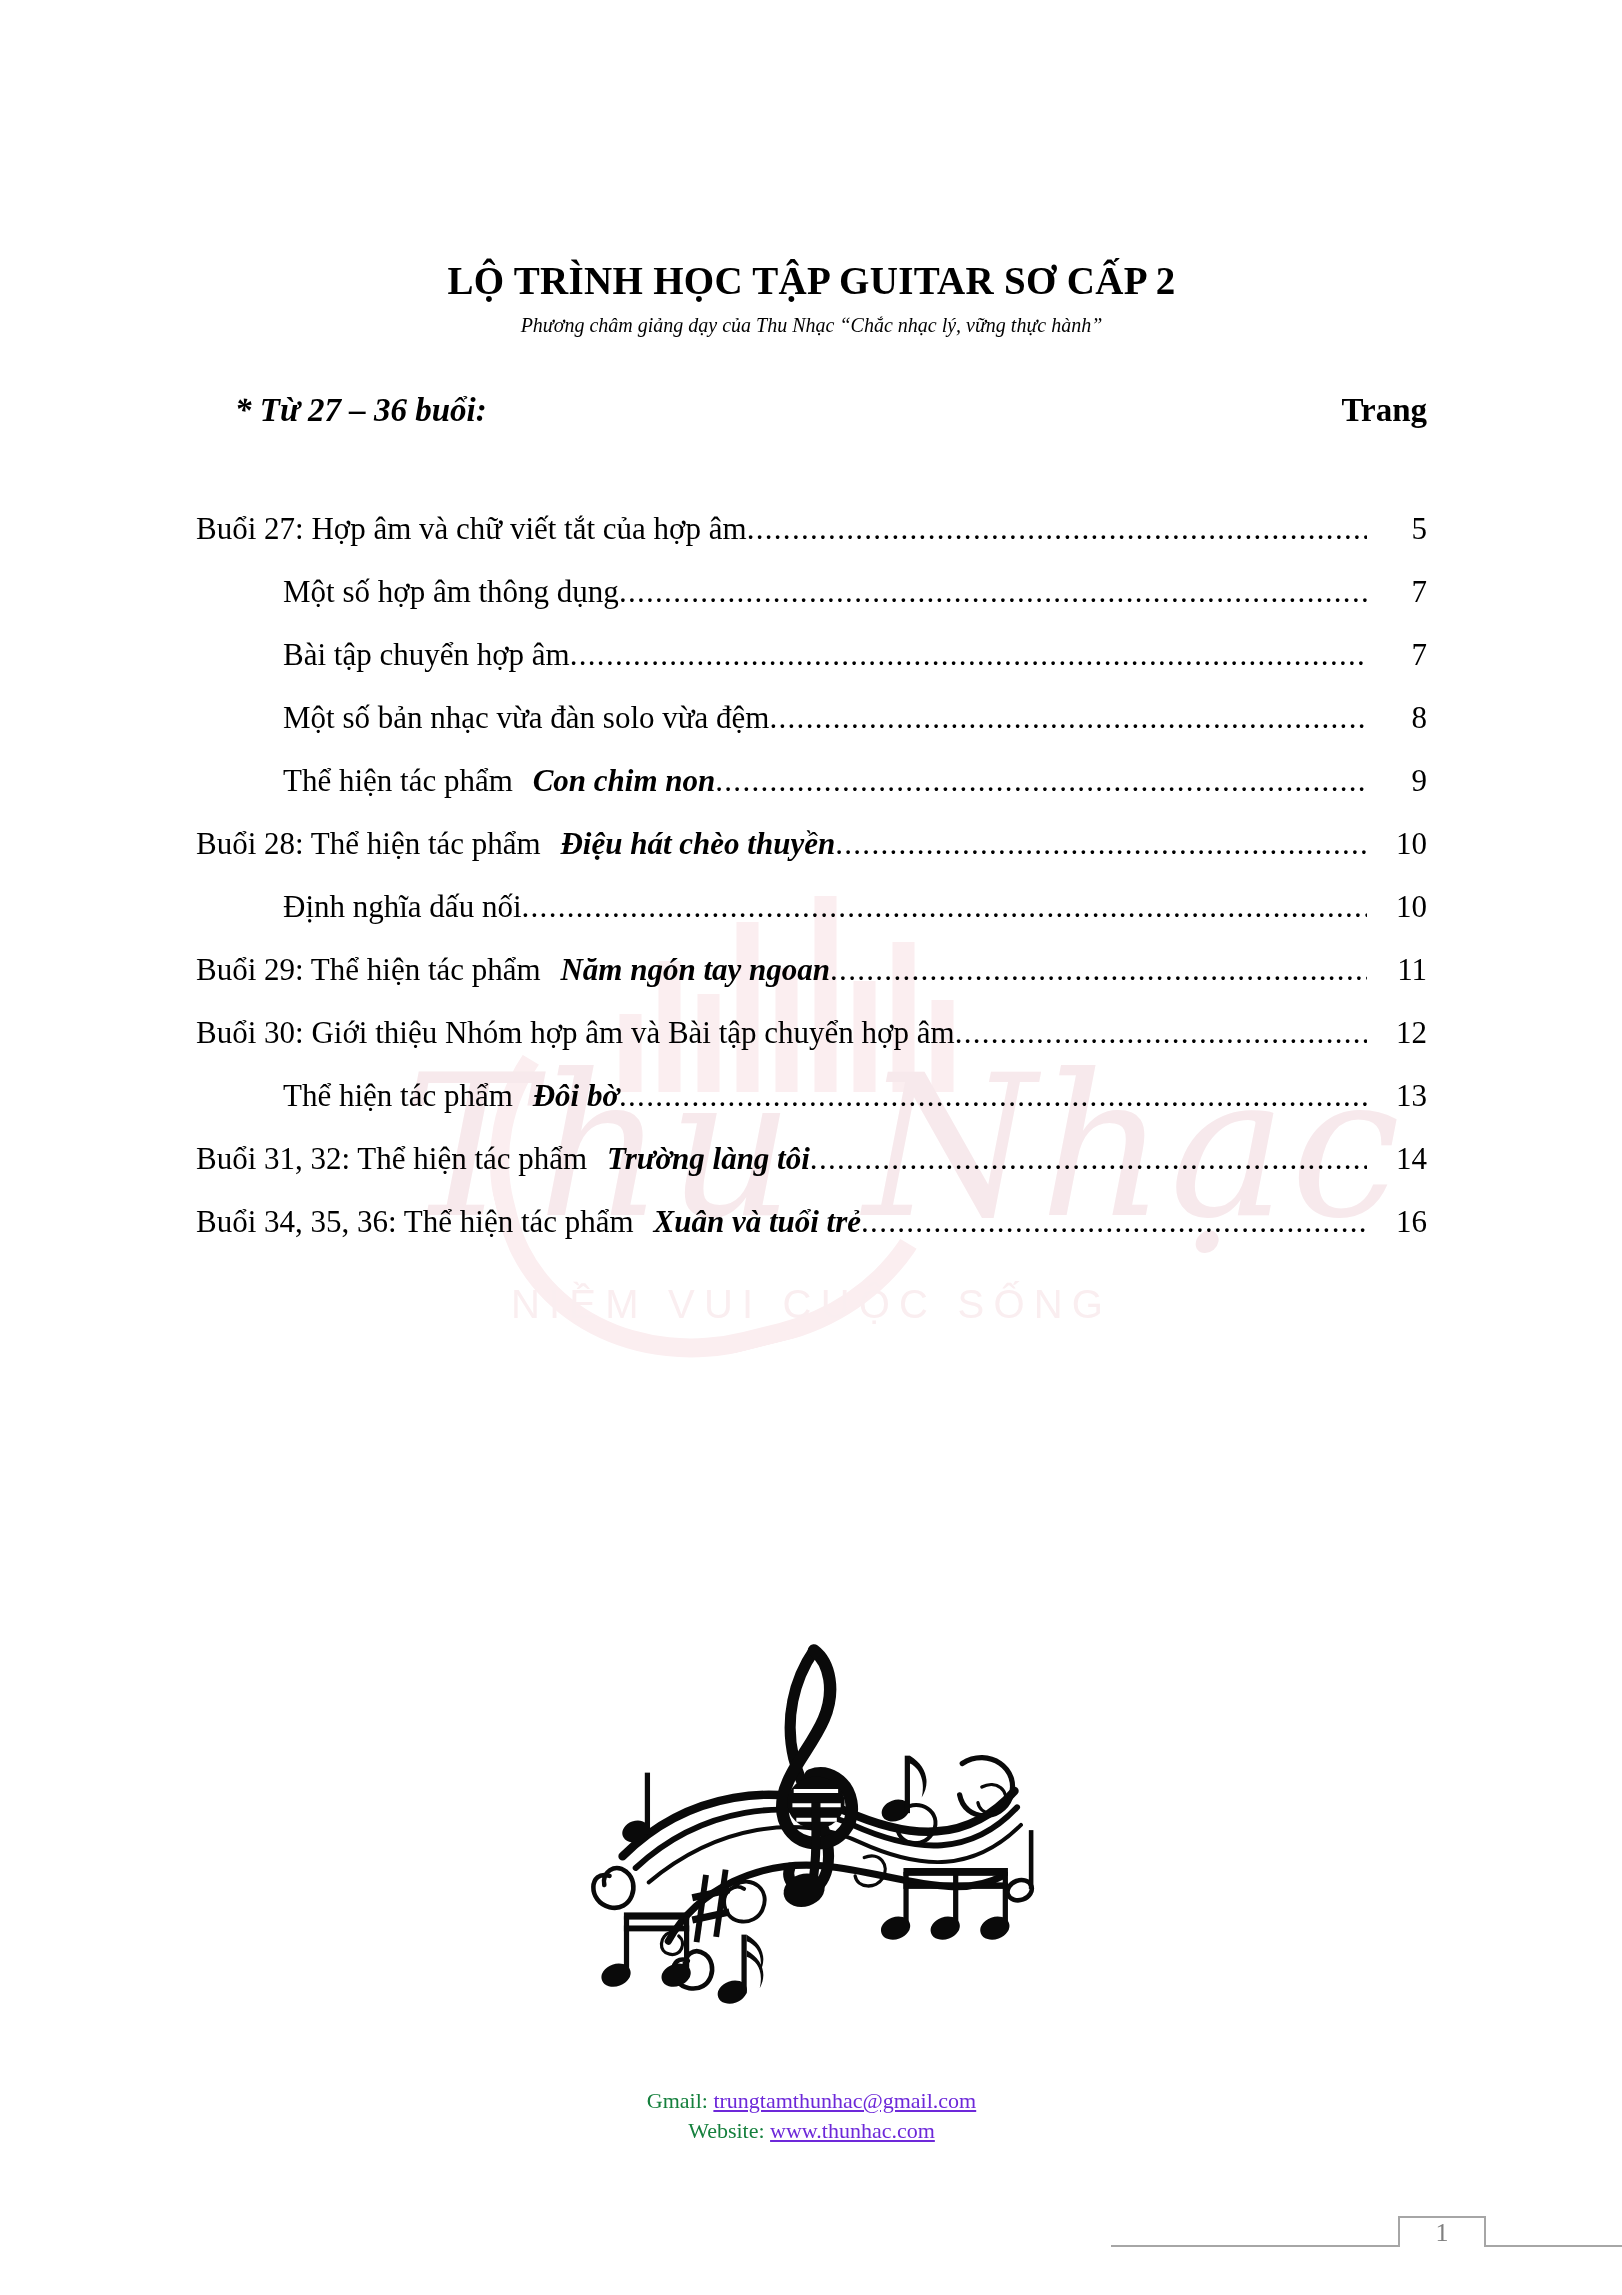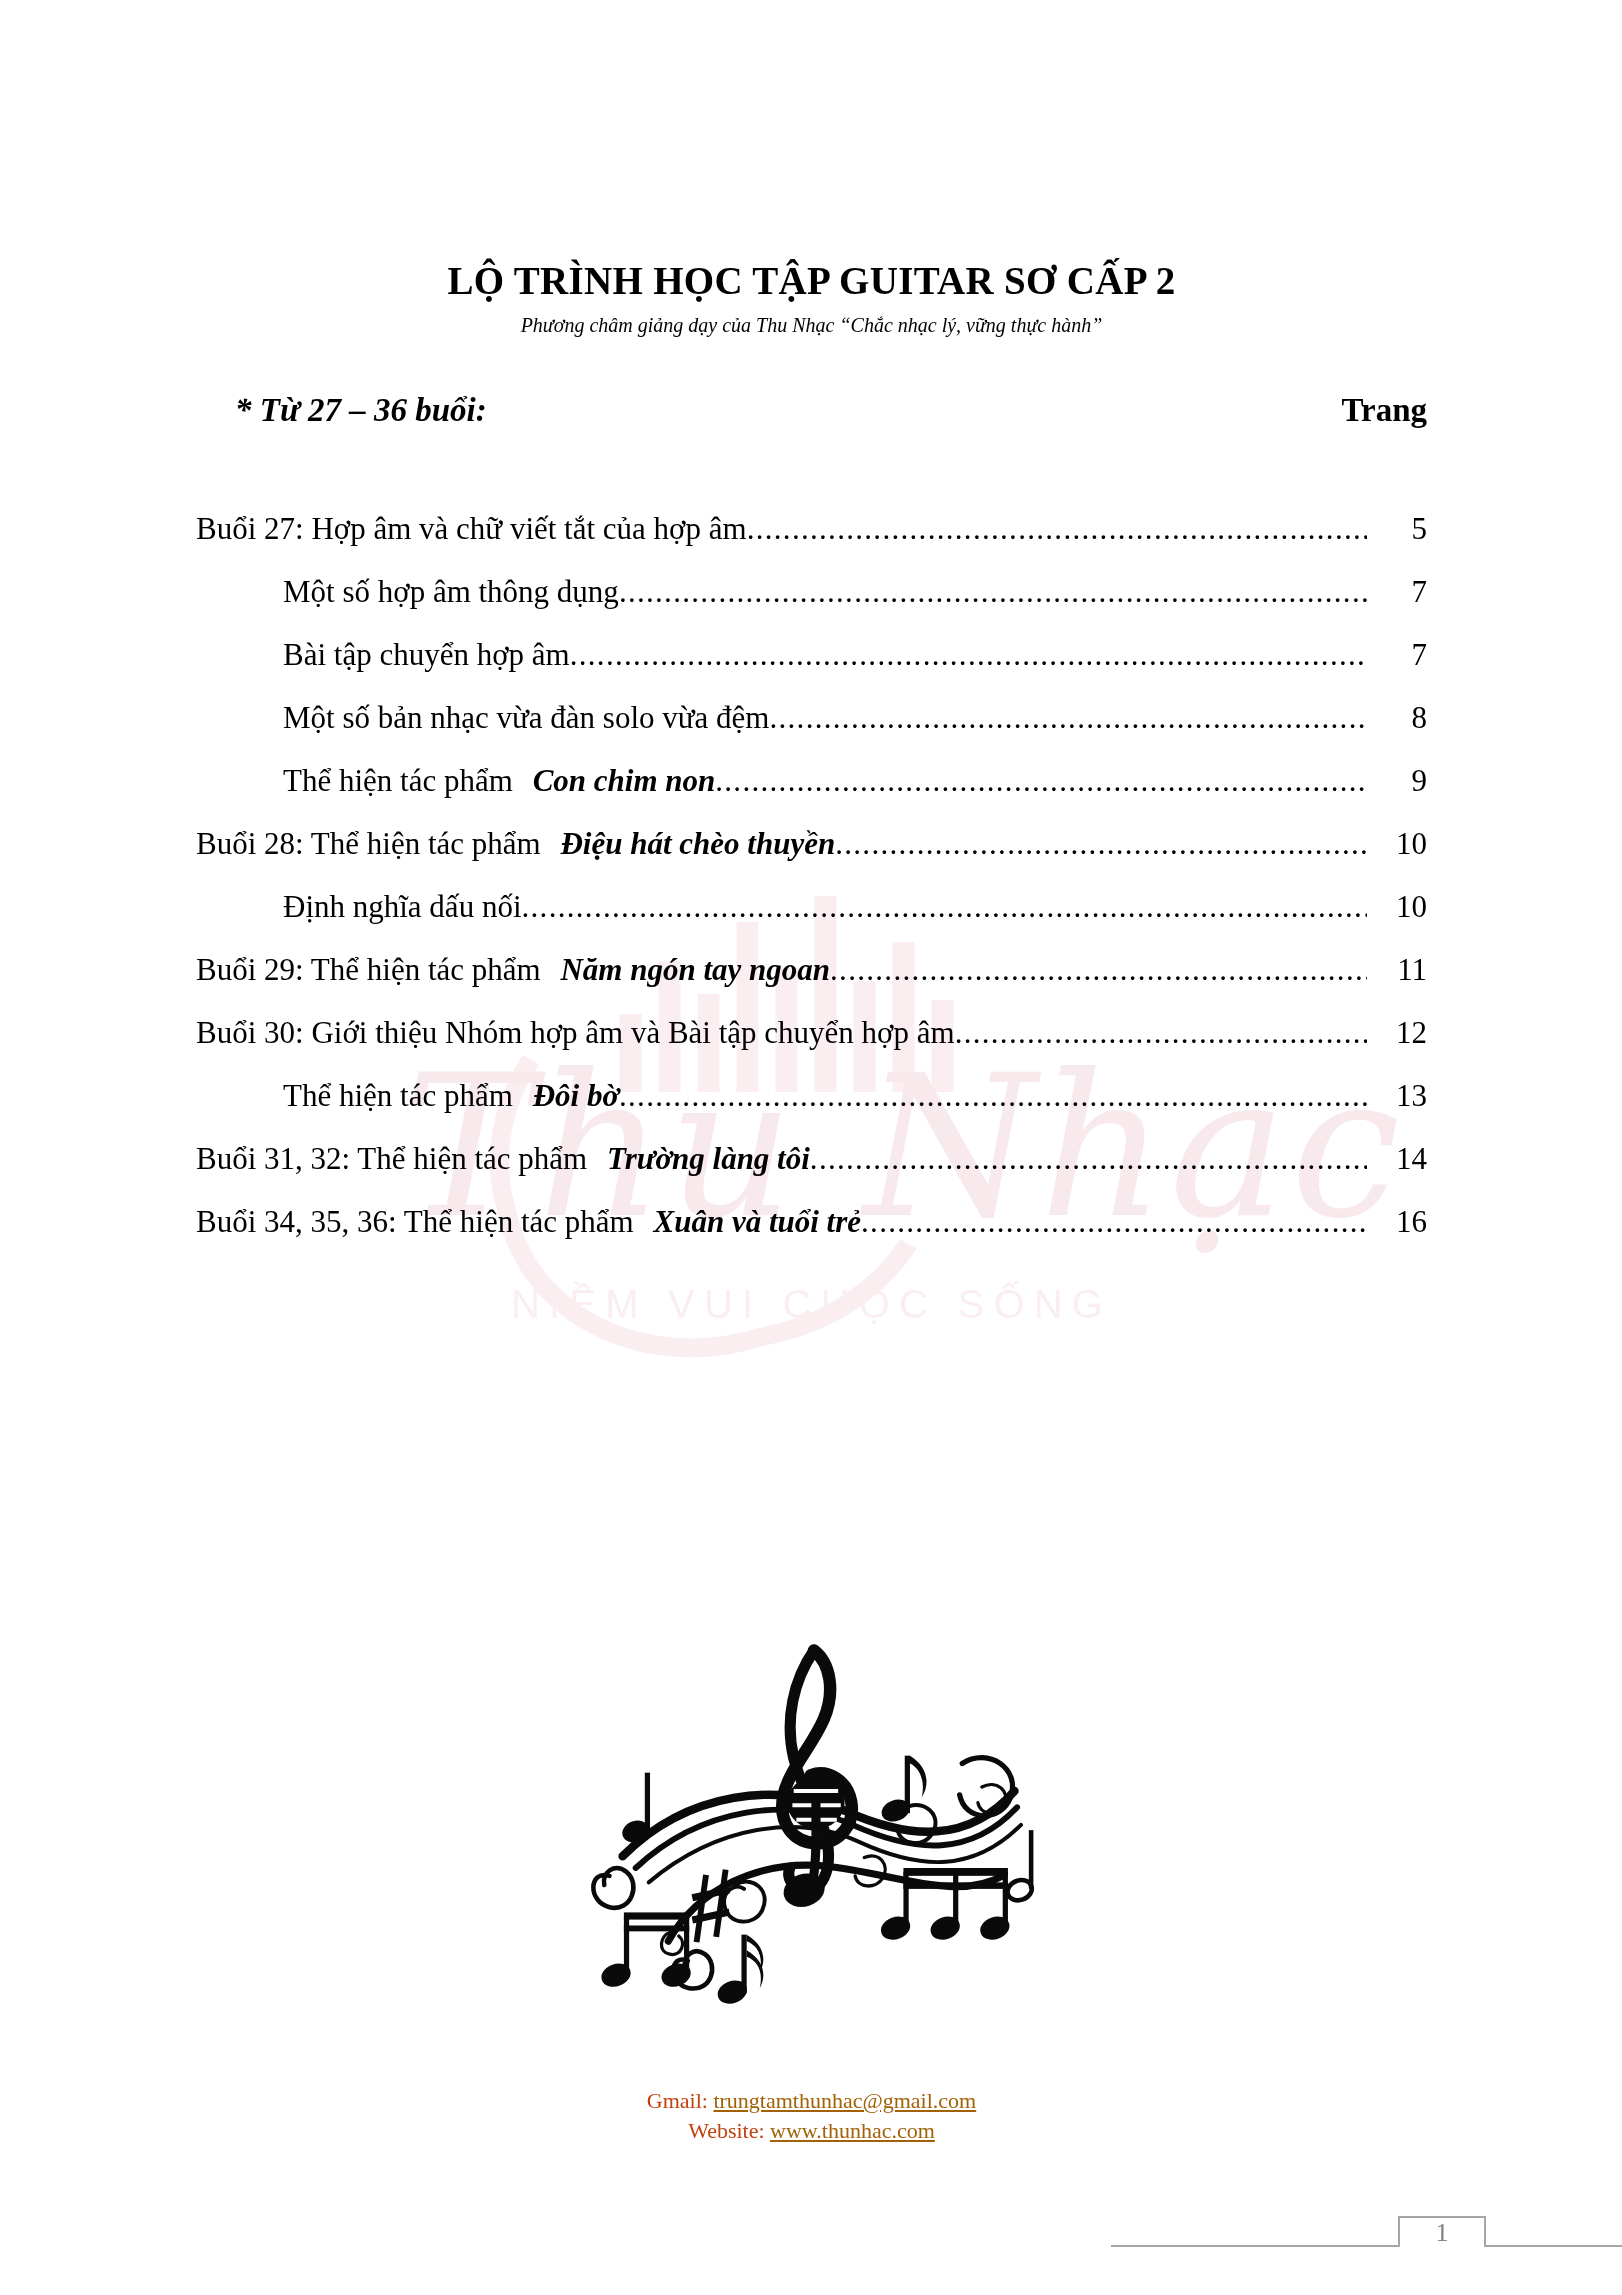--- a/index.html
+++ b/index.html
@@ -202,24 +202,24 @@
   
   .footer {
     position: absolute;
     left: 0; right: 0;
     top: 2086px;
     text-align: center;
     font-size: 22px;
     line-height: 1.38;
   }
   .footer a, .footer .lnk {
-    color: #a16207;
+    color: #6d28d9;
     text-decoration: underline;
   }
-  .footer .lbl { color: #c2410c; }
+  .footer .lbl { color: #15803d; }
 
   
   .pagenum-wrap {
     position: absolute;
     left: 0; right: 0;
     top: 2202px;
     height: 52px;
   }
   .pagenum-rule {
     position: absolute;

